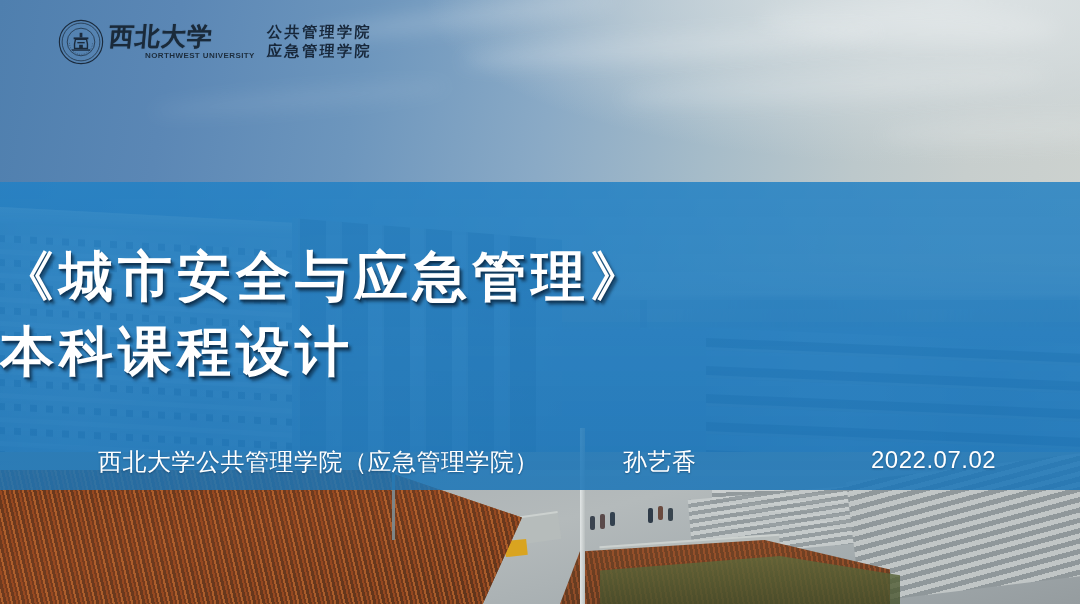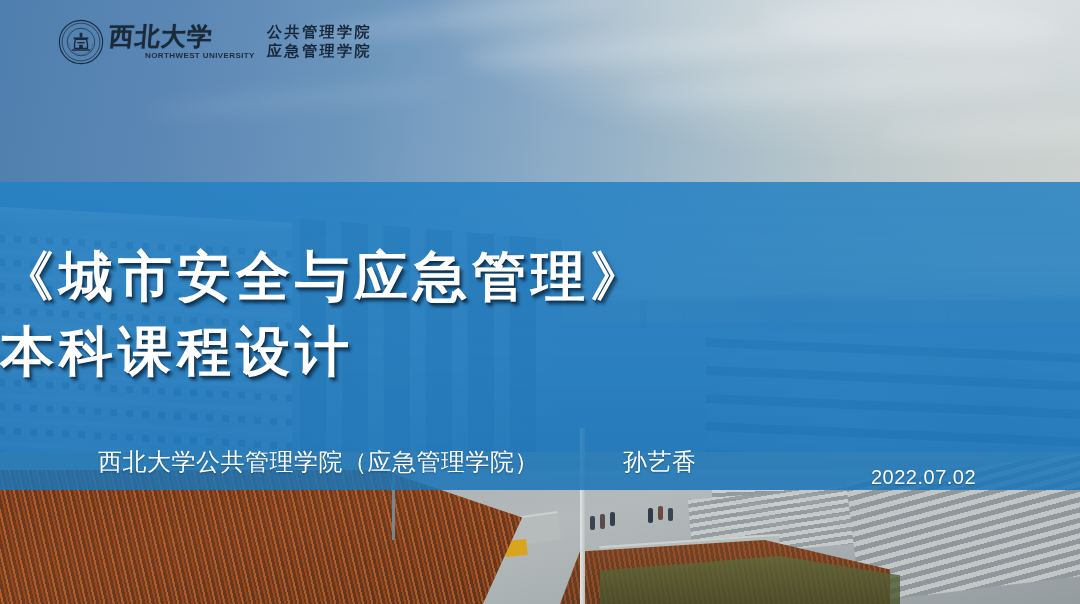--- a/index.html
+++ b/index.html
@@ -319,24 +319,23 @@
     white-space: nowrap;
   }
   .f-author {
     position: absolute; left: 610px; top: 0;
     font-size: 24px; color: #fff; letter-spacing: .5px;
     text-shadow: 0 1px 2px rgba(8,40,70,.45);
     white-space: nowrap;
   }
   .f-date {
     position: absolute; left: 858px; top: 0;
-    font-size: 20px; color: #fff; letter-spacing: .5px;
+    font-size: 24px; color: #fff; letter-spacing: .5px;
     text-shadow: 0 1px 2px rgba(8,40,70,.45);
     white-space: nowrap;
-    margin-top: 20px;
   }
 </style>
 </head>
 <body>
 
 <div class="slide">
 
   <div class="photo">
 
     <div class="sky">

